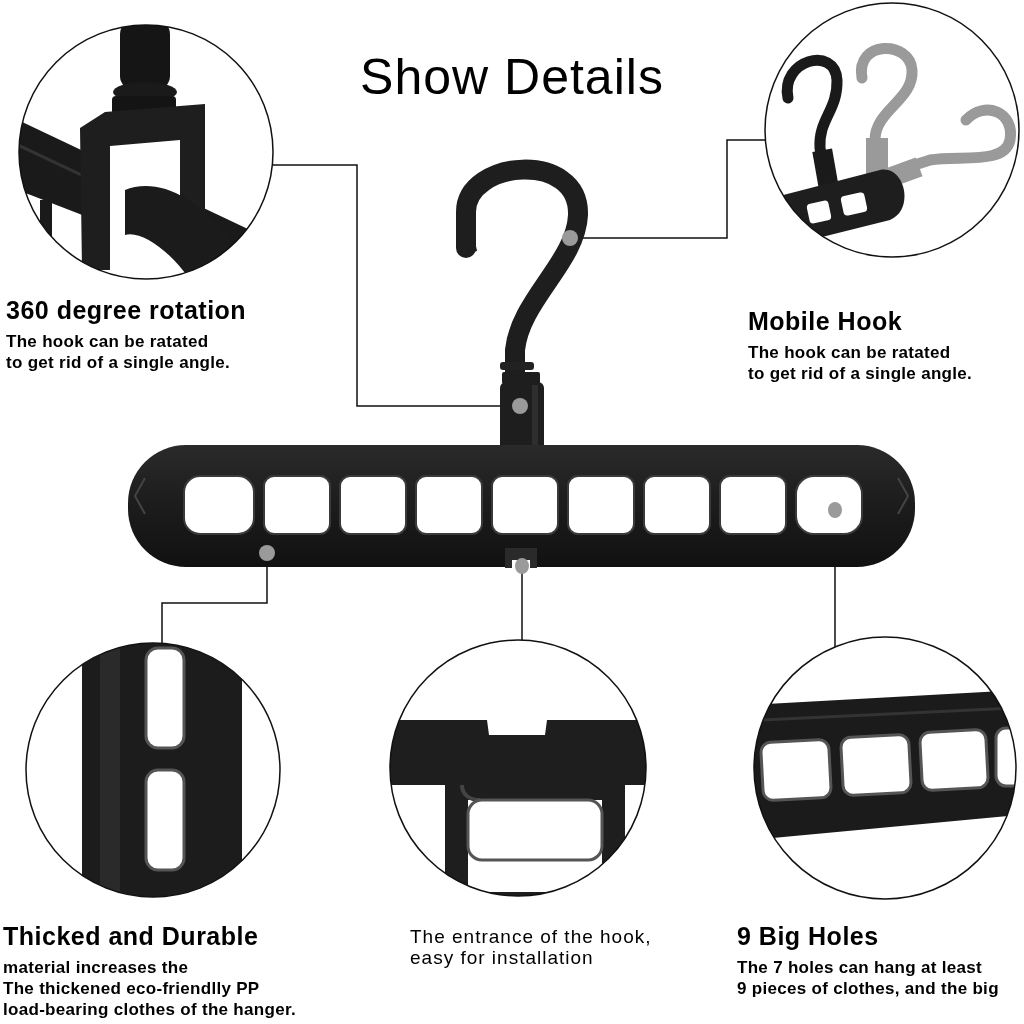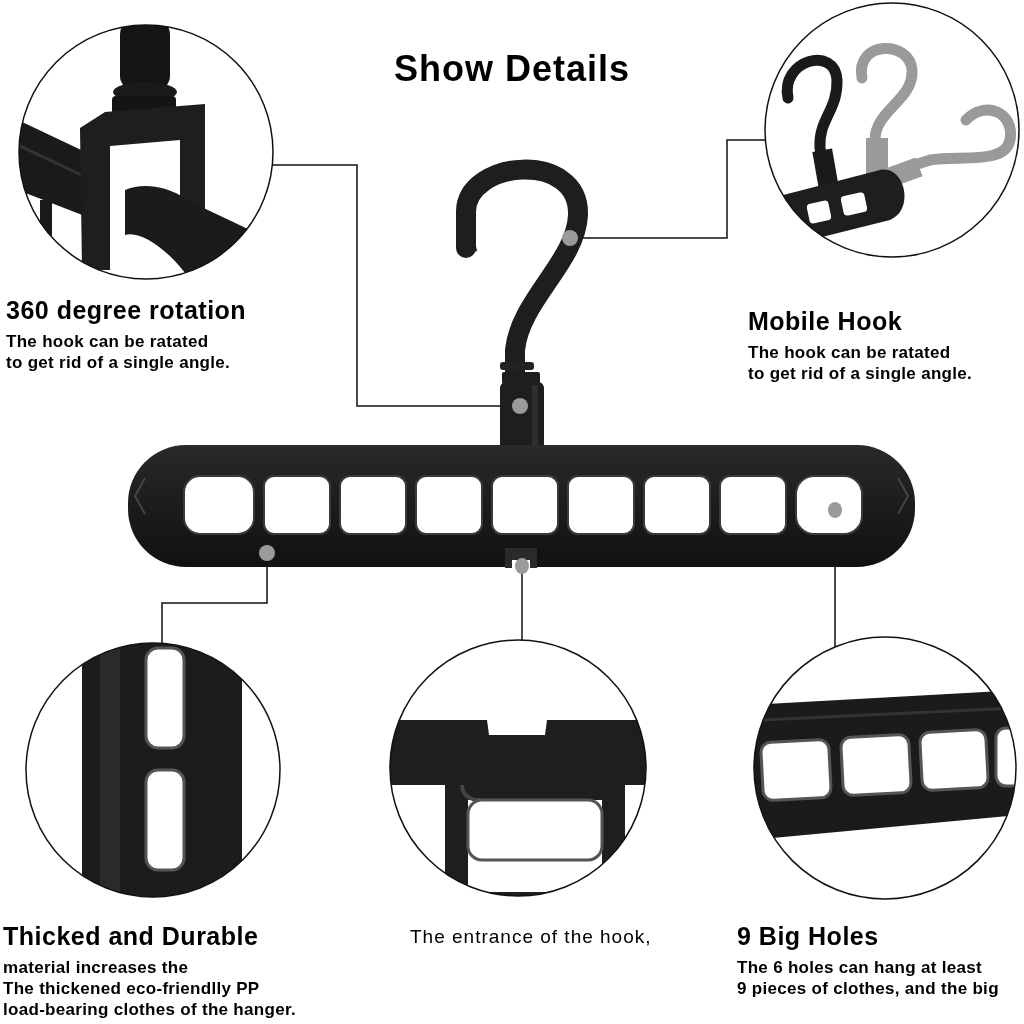--- a/index.html
+++ b/index.html
@@ -1,19 +1,19 @@
 <!DOCTYPE html>
 <html><head>
 <meta charset="utf-8">
 <style>
   html, body { margin:0; padding:0; background:#ffffff; }
   body { width:1024px; height:1024px; position:relative; overflow:hidden;
          font-family:"Liberation Sans", "DejaVu Sans", sans-serif; color:#000; }
   .abs { position:absolute; }
-  .title { left:0; width:1024px; top:48px; text-align:center; font-size:36px; font-weight:bold; letter-spacing:1px; }
+  .title { left:0; width:1024px; top:48px; text-align:center; font-size:50px; font-weight:normal; letter-spacing:1px; }
   .feat-title { font-weight:bold; font-size:25px; white-space:nowrap; letter-spacing:0.5px; }
   .feat-desc { font-weight:bold; font-size:17px; line-height:21px; white-space:nowrap; letter-spacing:0.3px; }
   .feat-desc.light { font-weight:normal; font-size:19px; line-height:21px; letter-spacing:1px; }
   .feat-title.wide { letter-spacing:1.5px; }
   svg.art { position:absolute; left:0; top:0; }
 </style>
 </head>
 <body>
 
 <svg class="art" width="1024" height="1024" viewBox="0 0 1024 1024">
@@ -182,22 +182,23 @@
   <div class="feat-desc" style="margin-top:6px;">
     <div>material increases the</div>
     <div>The thickened eco-friendlly PP</div>
     <div>load-bearing clothes of the hanger.</div>
   </div>
 </div>
 
 <div class="abs" style="left:387px; top:921px;">
   <div class="feat-desc light" style="margin-top:5px;margin-left:23px;">
     <div>The entrance of the hook,</div>
+    <div>easy for installation</div>
   </div>
 </div>
 
 <div class="abs" style="left:737px; top:922px;">
   <div class="feat-title">9 Big Holes</div>
   <div class="feat-desc" style="margin-top:6px;">
-    <div>The 6 holes can hang at least</div>
+    <div>The 7 holes can hang at least</div>
     <div>9 pieces of clothes, and the big</div>
   </div>
 </div>
 
 </body></html>

